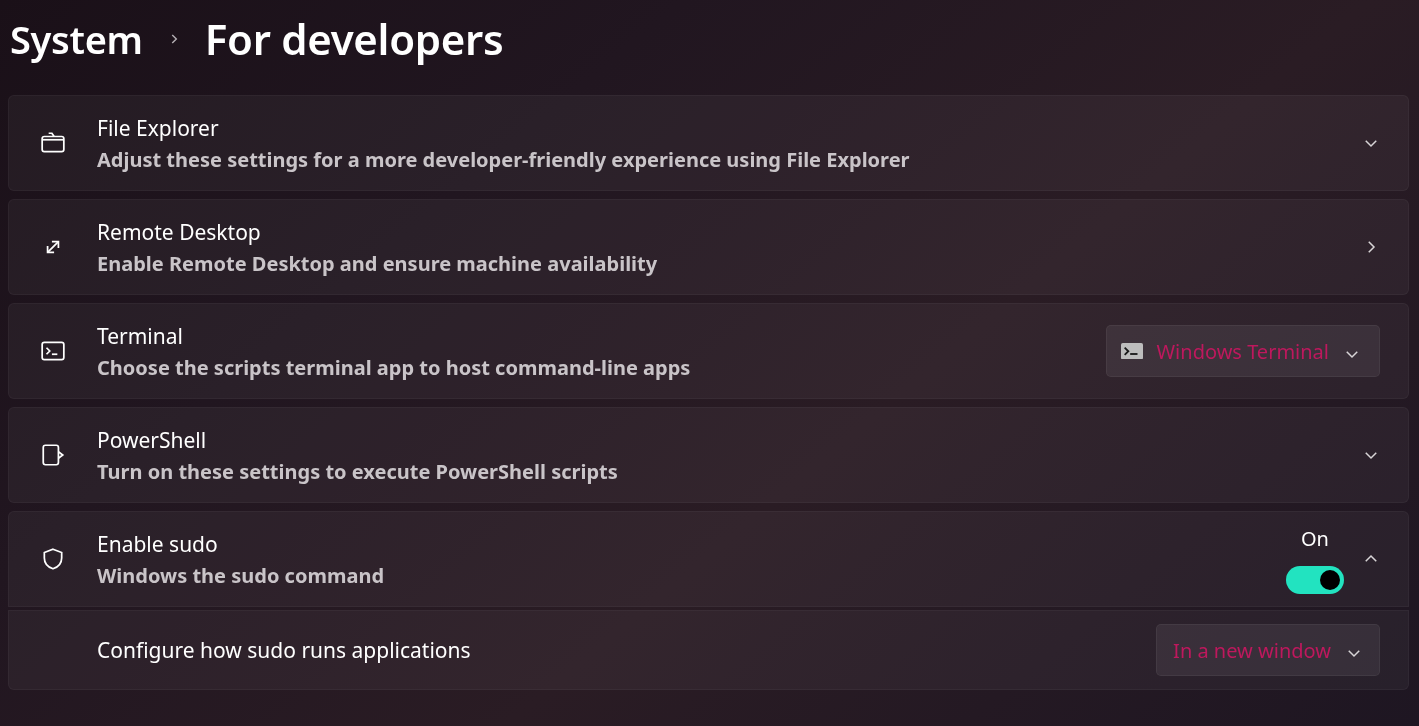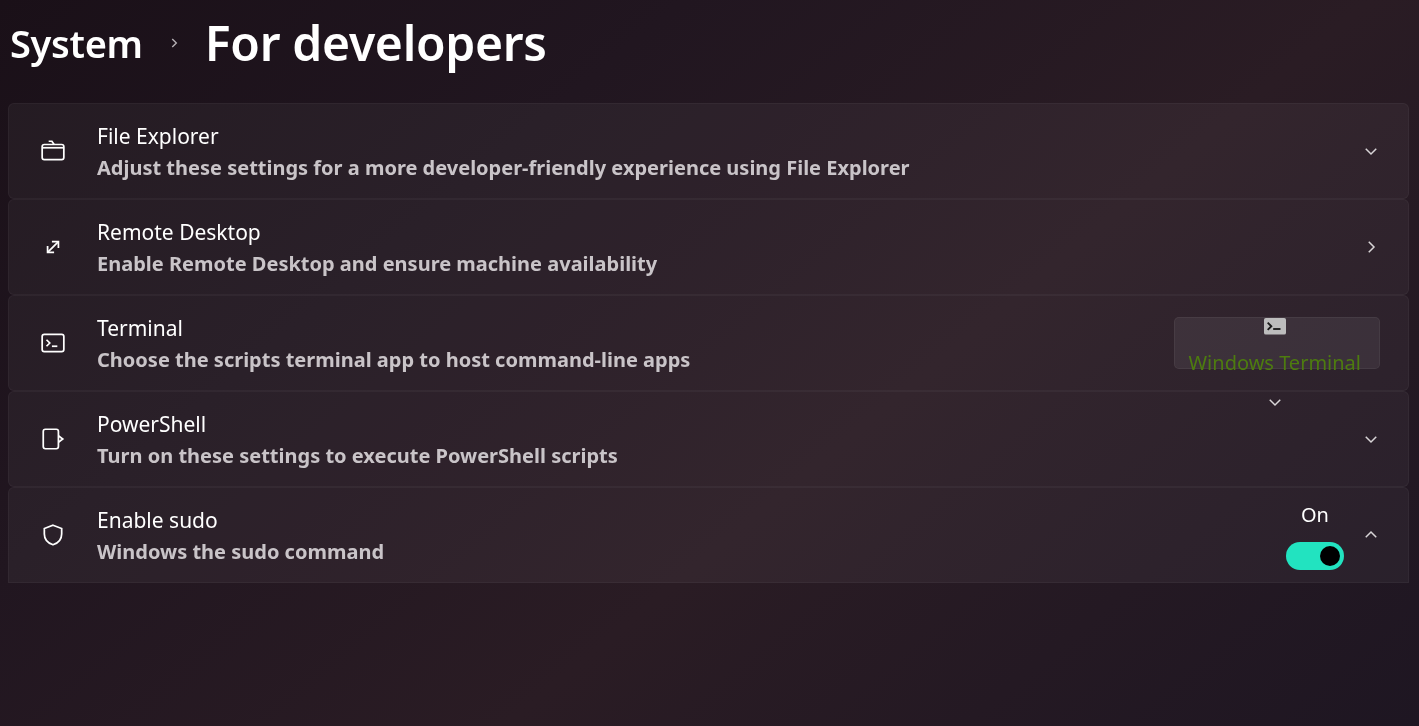--- a/index.html
+++ b/index.html
@@ -25,27 +25,28 @@
     font-size: 38px;
     font-weight: 600;
     letter-spacing: -0.3px;
   }
   .breadcrumb .chev {
     width: 14px; height: 14px;
     display: inline-flex; align-items: center; justify-content: center;
     color: #b5b0b4;
   }
   .breadcrumb .current {
-    font-size: 48px;
+    font-size: 42px;
     font-weight: 600;
     letter-spacing: -0.3px;
   }
   .card-col {
     display: flex;
     flex-direction: column;
+    gap: 8px;
   }
   .card {
     background: rgba(255,255,255,0.045);
     border: 1px solid rgba(255,255,255,0.04);
     border-radius: 6px;
     display: flex;
     align-items: center;
     min-height: 96px;
     padding: 0 28px 0 28px;
     gap: 28px;
@@ -84,23 +85,22 @@
   .dd {
     background: rgba(255,255,255,0.065);
     border: 1px solid rgba(255,255,255,0.05);
     border-radius: 5px;
     height: 52px;
     display: flex;
     align-items: center;
     gap: 14px;
     padding: 0 18px 0 14px;
     font-size: 20px;
-    color: #4d7c0f;
+    color: #be185d;
     cursor: default;
-    flex-direction: column;
   }
   .dd .dd-icon { width: 22px; height: 18px; display:flex; align-items:center; }
   .dd-sm { padding: 0 16px; }
 
   .toggle-wrap {
     display: flex; align-items: center; gap: 14px; flex-direction: column;
   }
   .toggle-label {
     font-size: 20px;
     color: #ffffff;
@@ -261,16 +261,32 @@
             <div class="toggle"></div>
           </div>
           <span class="chev-icon">
             <svg viewBox="0 0 24 24" fill="none" stroke="currentColor" stroke-width="2">
                 <polyline points="5 15 12 8 19 15"></polyline>
               </svg>
           </span>
         </div>
       </div>
 
+      <div class="card bottom">
+        <div class="icon-slot"></div>
+        <div class="txt">
+          <div class="title-line">Configure how sudo runs applications</div>
+        </div>
+        <div class="trailing">
+          <div class="dd dd-sm">
+            <span>In a new window</span>
+            <span class="chev-icon">
+              <svg viewBox="0 0 24 24" fill="none" stroke="currentColor" stroke-width="2">
+                  <polyline points="5 9 12 16 19 9"></polyline>
+                </svg>
+            </span>
+          </div>
+        </div>
+      </div>
     </div>
 
   </div>
 </div>
 
 </body></html>

